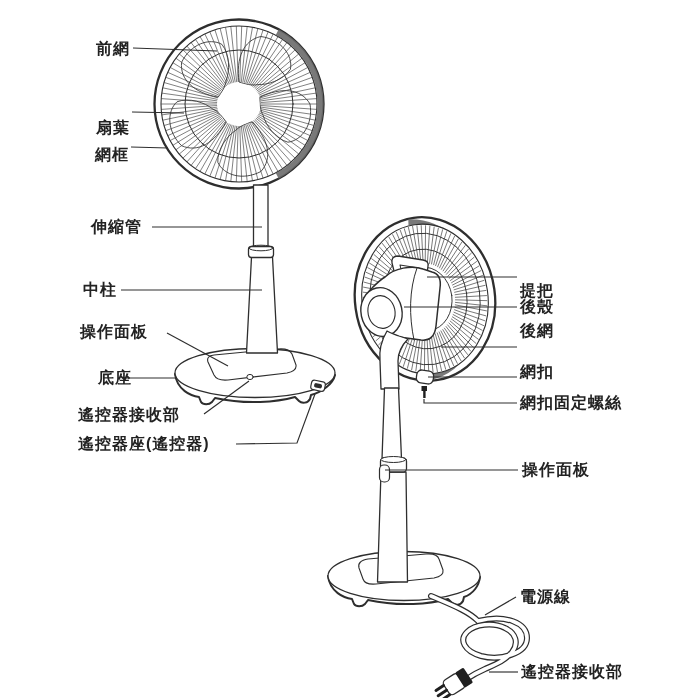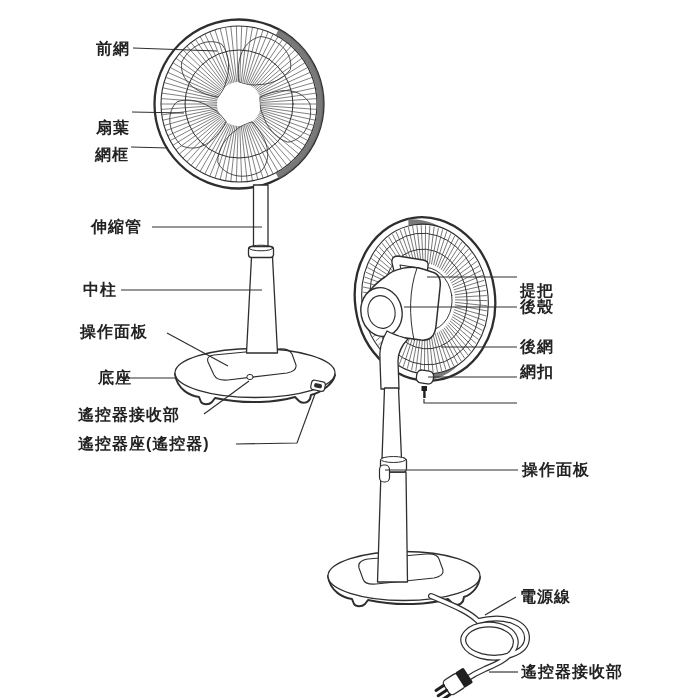--- a/index.html
+++ b/index.html
@@ -317,18 +317,19 @@
   <div class="lbl" style="left:95px;top:145px">網框</div>
   <div class="lbl" style="left:91px;top:217px">伸縮管</div>
   <div class="lbl" style="left:83px;top:280px">中柱</div>
   <div class="lbl" style="left:80px;top:322px">操作面板</div>
   <div class="lbl" style="left:98px;top:368px">底座</div>
   <div class="lbl" style="left:78px;top:405px">遙控器接收部</div>
   <div class="lbl" style="left:78px;top:434px">遙控器座(遙控器)</div>
 
   <div class="lbl" style="left:520px;top:281px">提把</div>
   <div class="lbl" style="left:520px;top:297px">後殼</div>
-  <div class="lbl" style="left:520px;top:337px">後網</div>
+  <div class="lbl" style="left:520px;top:321px">後網</div>
   <div class="lbl" style="left:520px;top:362px">網扣</div>
+  <div class="lbl" style="left:520px;top:393px">網扣固定螺絲</div>
   <div class="lbl" style="left:522px;top:460px">操作面板</div>
   <div class="lbl" style="left:520px;top:587px">電源線</div>
   <div class="lbl" style="left:521px;top:662px">遙控器接收部</div>
 </div>
 
 </body></html>

